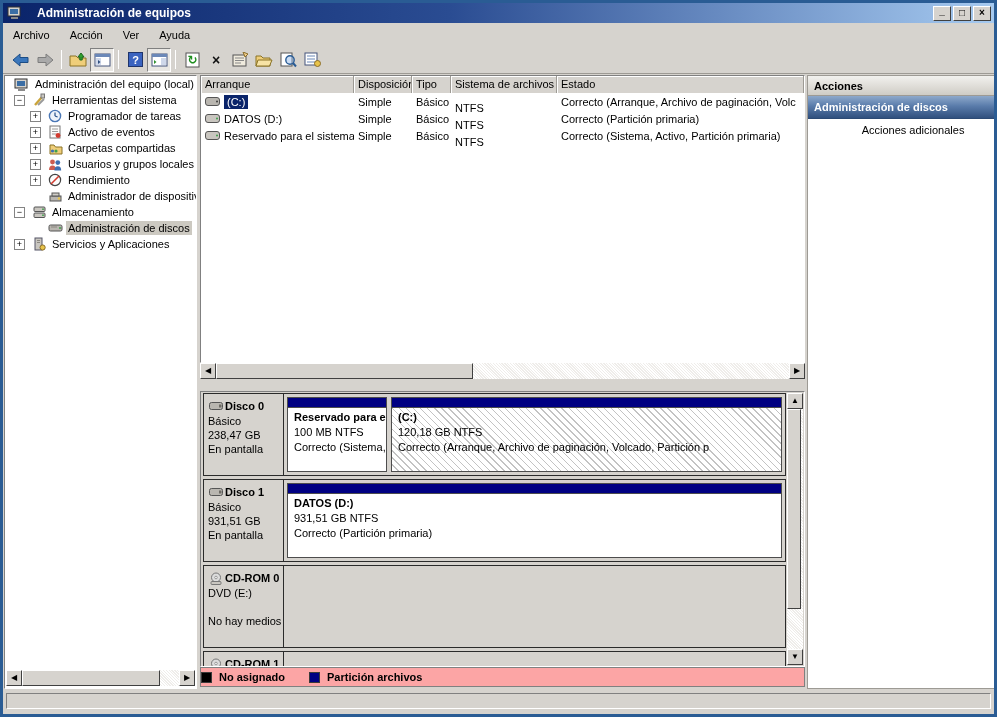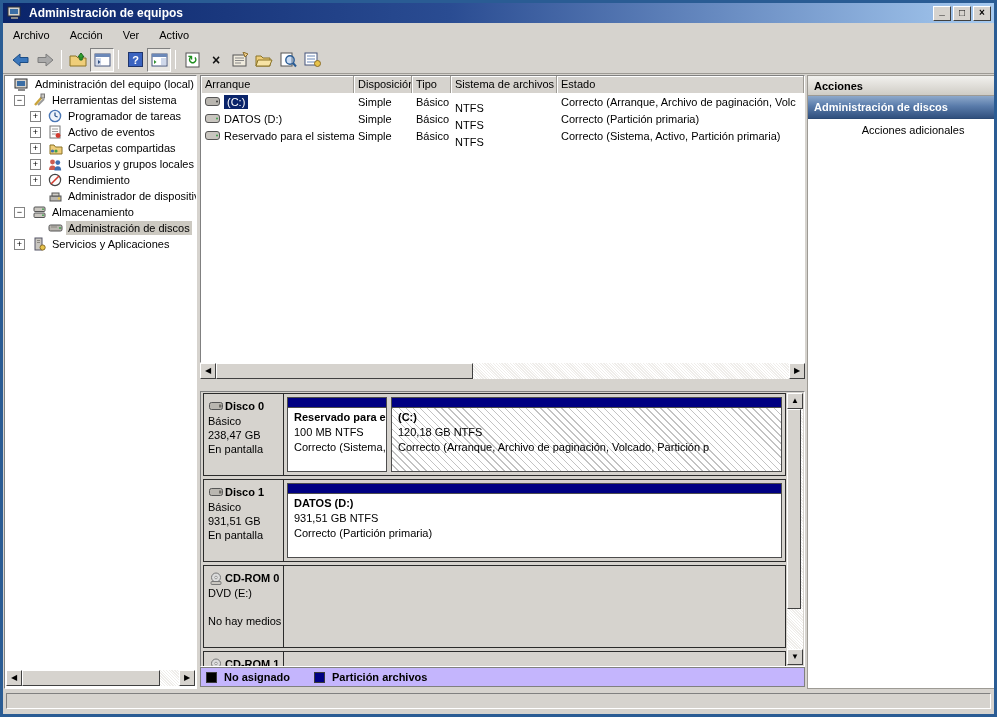--- a/index.html
+++ b/index.html
@@ -7,21 +7,21 @@
   .window{
     position:relative;width:997px;height:717px;
     border:3px solid #2a5c94;outline:1px solid #16365c;
     background:#d6d3ce;overflow:hidden;
     font-family:"Liberation Sans",sans-serif;font-size:11px;color:#000;
   }
   
   .titlebar{position:absolute;left:0;top:0;right:0;height:20px;
     background:linear-gradient(to right,#0a246a 0%,#2a4c92 45%,#a6caf0 100%);
     display:flex;align-items:center;padding:0 3px;color:#fff;}
-  .titlebar .ttl{font-weight:bold;font-size:12px;margin-left:4px;flex:1;white-space:nowrap;}
+  .titlebar .ttl{font-weight:bold;font-size:12px;margin-left:12px;flex:1;white-space:nowrap;}
   .winbtn{width:18px;height:15px;margin-left:2px;background:#d6d3ce;color:#000;
     border:1px solid;border-color:#fff #404040 #404040 #fff;
     display:flex;align-items:center;justify-content:center;
     font-size:10px;font-weight:bold;line-height:1;}
   .winbtn.min span{transform:translateY(-2px);}
   
   .menubar{position:absolute;left:0;top:20px;right:0;height:23px;display:flex;align-items:center;}
   .menu-item{padding:4px 10px;}
   .toolbar{position:absolute;left:0;top:43px;right:0;height:28px;display:flex;align-items:center;padding-left:6px;
     border-bottom:1px solid #9d9a94;}
@@ -80,22 +80,22 @@
   .p-full{flex:1;}
   .pband{height:10px;background:#000082;border-bottom:1px solid #4d4d4d;}
   .pbody{flex:1;padding:2px 2px 0 6px;line-height:15px;white-space:nowrap;overflow:hidden;}
   .pbody .pn{font-weight:bold;}
   .hatch .pbody{background-image:repeating-linear-gradient(45deg,rgba(255,255,255,0) 0 4px,#c3c3c3 4px 5px);}
   .disk-vscroll{position:absolute;right:1px;top:1px;width:16px;bottom:1px;display:flex;flex-direction:column;}
   .disk-vscroll .sbtn{flex:0 0 16px;width:16px;}
   .disk-vscroll .vtrack{flex:1;background:#efedea;background-image:repeating-linear-gradient(45deg,#fff 0 1px,transparent 1px 2px);position:relative;}
   .disk-vscroll .vthumb{position:absolute;left:0;top:0;width:14px;height:200px;background:#d6d3ce;
     border:1px solid;border-color:#fff #404040 #404040 #fff;}
-  .legend{position:absolute;left:0;right:0;top:592px;height:20px;background:#c4b5fd;
-    border:1px solid #808080;display:flex;align-items:center;gap:7px;padding-left:5px;font-weight:bold;}
+  .legend{position:absolute;left:0;right:0;top:592px;height:20px;background:#fca5a5;
+    border:1px solid #808080;display:flex;align-items:center;gap:7px;font-weight:bold;}
   .lsq{width:11px;height:11px;border:1px solid #3a3a3a;flex:0 0 auto;}
   .lgap{width:10px;}
   
   .actions{position:absolute;left:804px;top:72px;width:219px;height:614px;background:#fff;
     border:1px solid #9d9a94;overflow:hidden;}
   .act-head{height:20px;background:linear-gradient(#f2f1ee,#cfccc5);border-bottom:1px solid #9d9a94;
     display:flex;align-items:center;padding-left:6px;font-weight:bold;}
   .act-group{height:23px;background:linear-gradient(#8ea9cb,#5a7cab 45%,#30507e);color:#fff;
     display:flex;align-items:center;padding:0 6px;font-weight:bold;border-bottom:1px solid #2c4a74;}
   .act-group .grp-label{flex:1;white-space:nowrap;overflow:hidden;}
@@ -129,21 +129,21 @@
       </span>
     <span class="winbtn">
         <span>×</span>
       </span>
   </div>
 
   <div class="menubar">
     <span class="menu-item">Archivo</span>
     <span class="menu-item">Acción</span>
     <span class="menu-item">Ver</span>
-    <span class="menu-item">Activo</span>
+    <span class="menu-item">Ayuda</span>
   </div>
 
   <div class="toolbar">
     <span class="tbtn">
         <svg width="18" height="14" viewBox="0 0 18 14">
           <polygon points="8,1 8,4.5 16,4.5 16,9.5 8,9.5 8,13 1,7" fill="#3b77bc" stroke="#1d4d85"></polygon>
         </svg>
       </span>
     <span class="tbtn">
         <svg width="18" height="14" viewBox="0 0 18 14">

